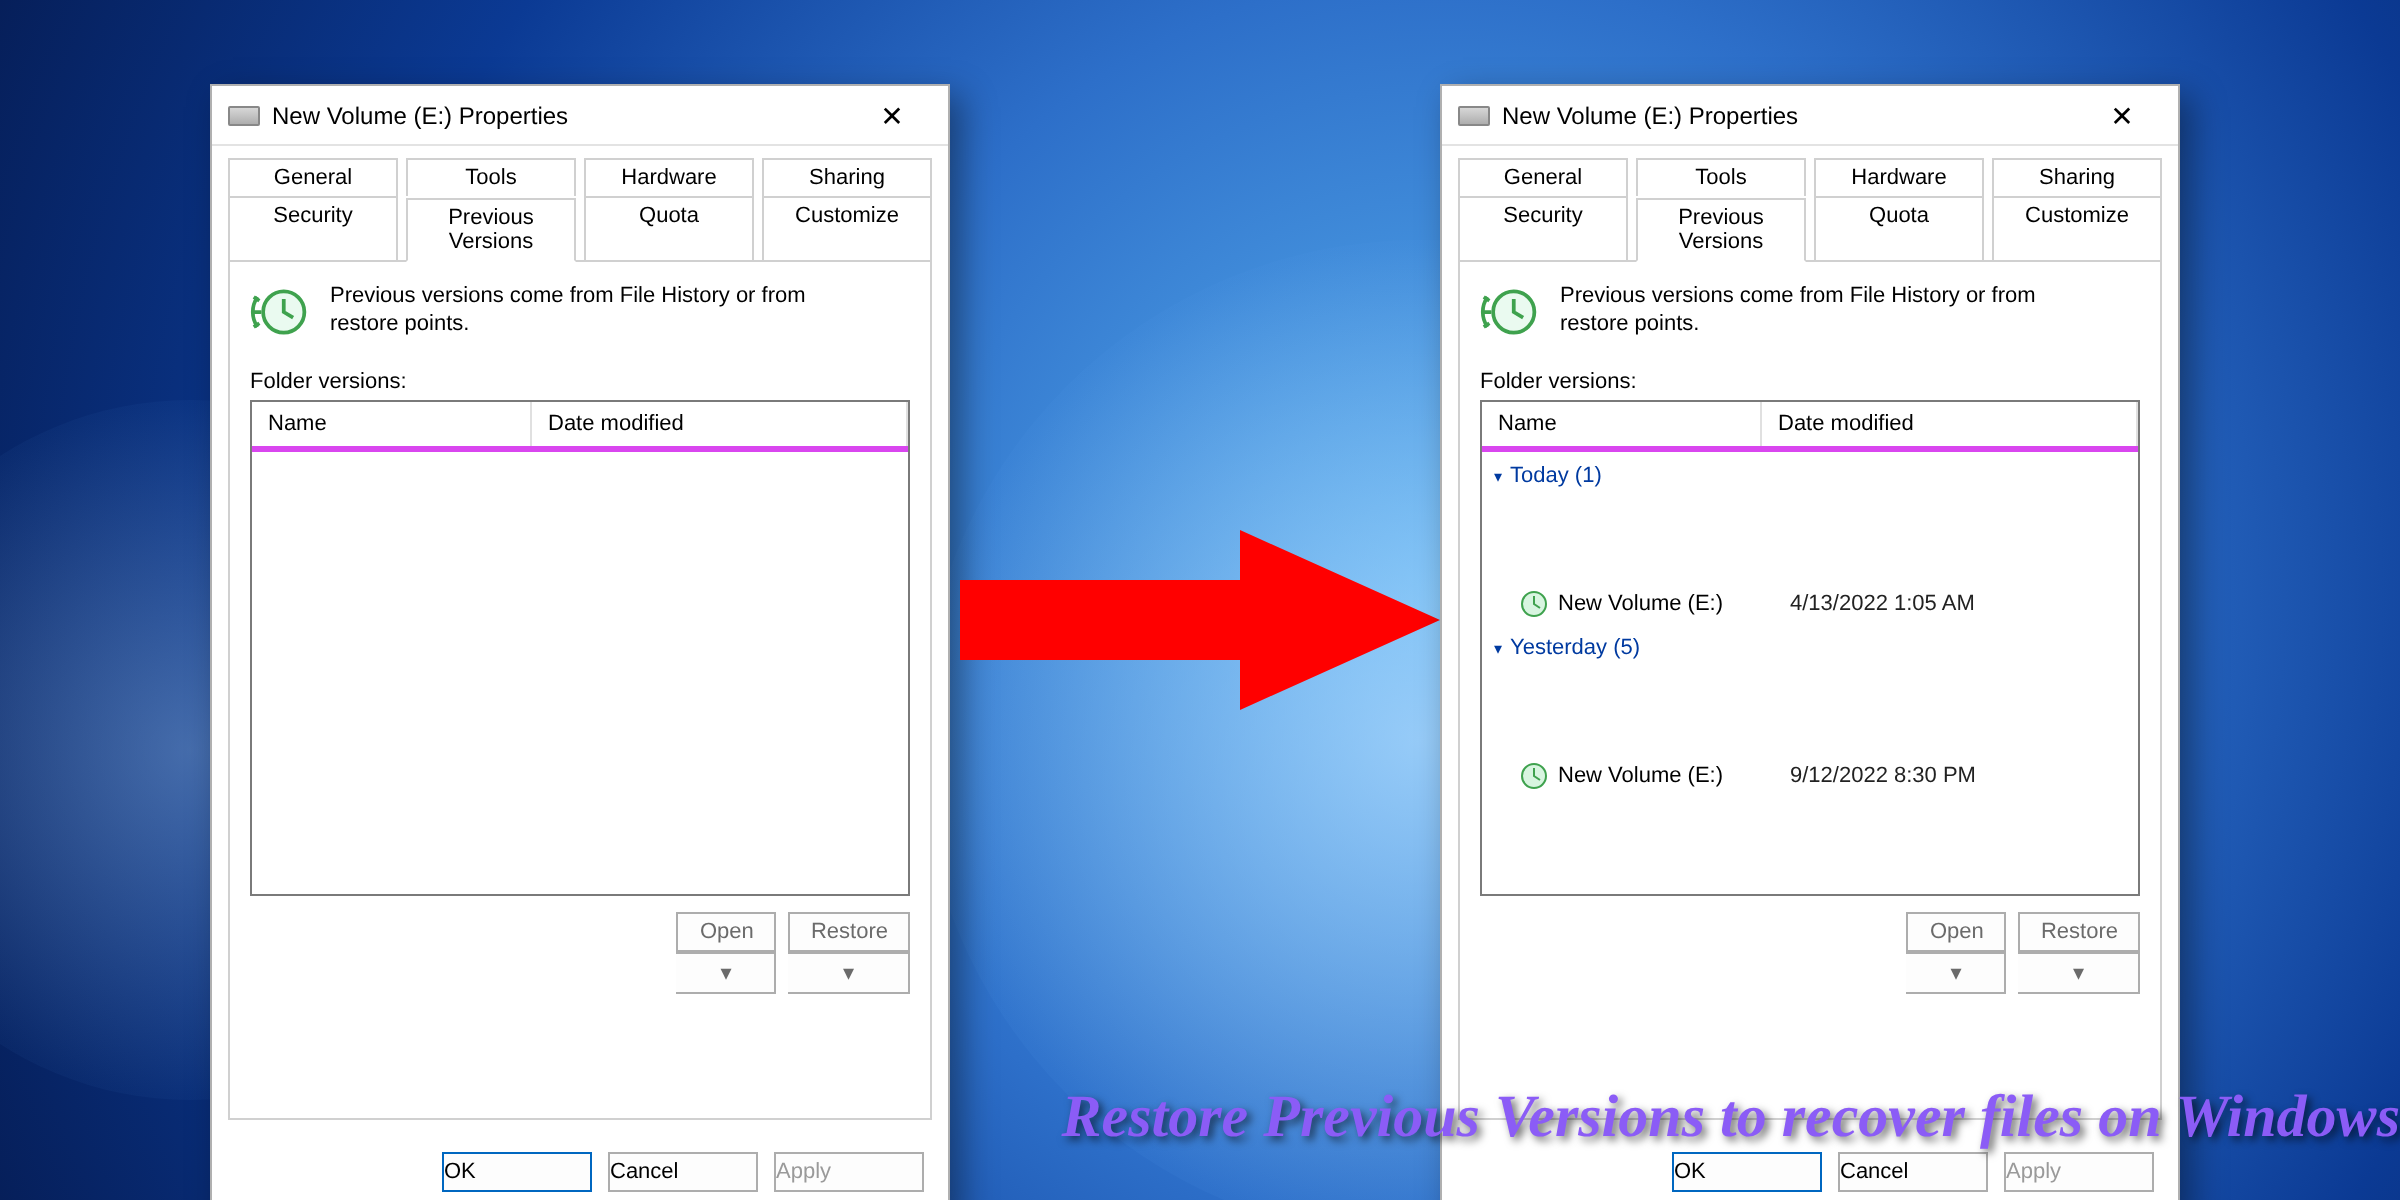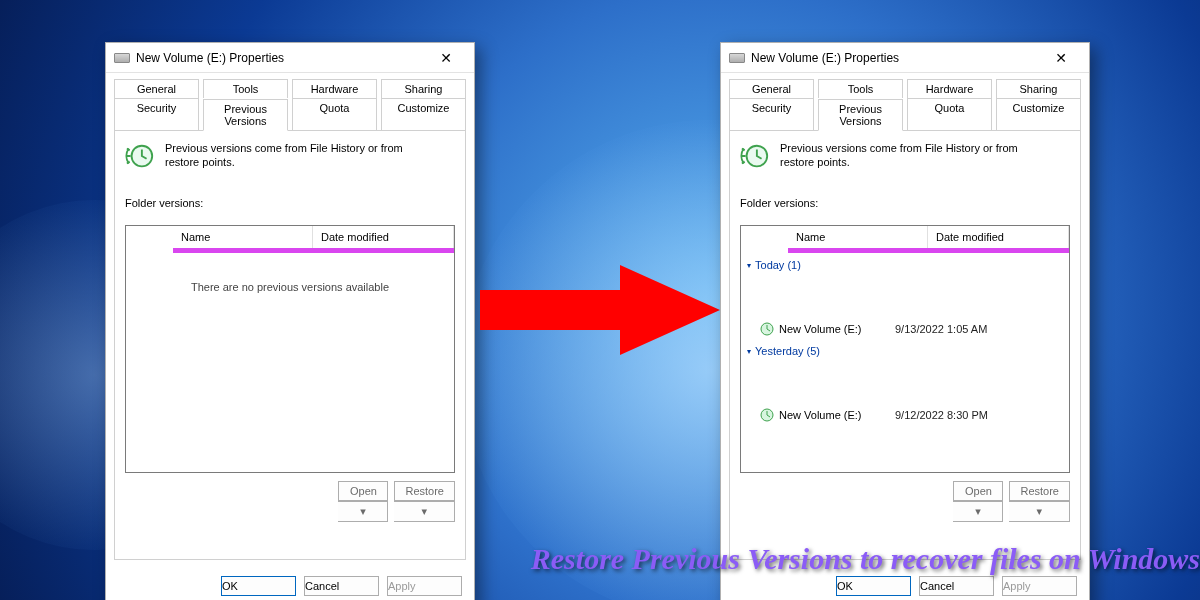--- a/index.html
+++ b/index.html
@@ -89,40 +89,39 @@
   z-index: 2;
   top: 1px;
 }
 .tab-content {
   margin: 0 8px 8px 8px;
   border: 1px solid #d0d0d0;
   padding: 10px;
   height: 430px;
   position: relative;
 }
-.desc-row { display: flex; gap: 10px; margin-bottom: 26px; }
+.desc-row { display: flex; gap: 10px; margin-bottom: 14px; }
 .clock-icon {
   width: 30px; height: 30px; flex: 0 0 30px;
   display:flex; align-items:center; justify-content:center;
 }
 .clock-icon svg { width: 30px; height: 30px; }
 .desc-text { font-size: 11px; line-height: 1.3; max-width: 250px; }
-.label-sm { font-size: 11px; margin-bottom: 16px; display: block; }
+.label-sm { font-size: 11px; margin-bottom: 3px; display: block; }
 .listbox {
   border: 1px solid #7a7a7a;
   height: 248px;
   overflow: auto;
   background: #fff;
 }
 .listhead {
   display: flex;
-  border-bottom: 5px solid #d946ef;
-  background: #fff;
-  font-size: 11px;
-  margin-left: 47px;
+  border-bottom: 3px solid #d946ef;
+  background: #fff;
+  font-size: 11px;
 }
 .listhead .col {
   padding: 5px 8px;
   border-right: 1px solid #e0e0e0;
 }
 .col.name { width: 140px; }
 .col.date { flex: 1; }
 .empty-msg {
   text-align: center;
   padding-top: 28px;
@@ -223,21 +222,20 @@
             </svg>
         </div>
         <div class="desc-text">Previous versions come from File History or from restore points.</div>
       </div>
       <span class="label-sm">Folder versions:</span>
       <div class="listbox">
         <div class="listhead">
           <div class="col name">Name</div>
           <div class="col date">Date modified</div>
         </div>
-        <div class="empty-msg">There are no previous versions available</div>
       </div>
       <div class="btnrow">
         <div class="splitbtn">
           <div class="btn">Open</div>
           <div class="btn drop">▾</div>
         </div>
         <div class="splitbtn">
           <div class="btn">Restore</div>
           <div class="btn drop">▾</div>
         </div>
@@ -299,21 +297,21 @@
           <span>Today (1)</span>
         </div>
         <div class="list-row">
           <span class="row-icon">
             <svg viewBox="0 0 16 16">
                 <circle cx="8" cy="8" r="6" fill="#d8f5e0" stroke="#3fa24e"></circle>
                 <path d="M8 4v4l3 2" stroke="#3fa24e" fill="none"></path>
               </svg>
           </span>
           <span class="row-name">New Volume (E:)</span>
-          <span class="row-date">9/13/2022 1:05 AM</span>
+          <span class="row-date">4/13/2022 1:05 AM</span>
         </div>
         <div class="group-hdr">
           <span class="chev">▾</span>
           <span>Yesterday (5)</span>
         </div>
         <div class="list-row">
           <span class="row-icon">
             <svg viewBox="0 0 16 16">
                 <circle cx="8" cy="8" r="6" fill="#d8f5e0" stroke="#3fa24e"></circle>
                 <path d="M8 4v4l3 2" stroke="#3fa24e" fill="none"></path>

